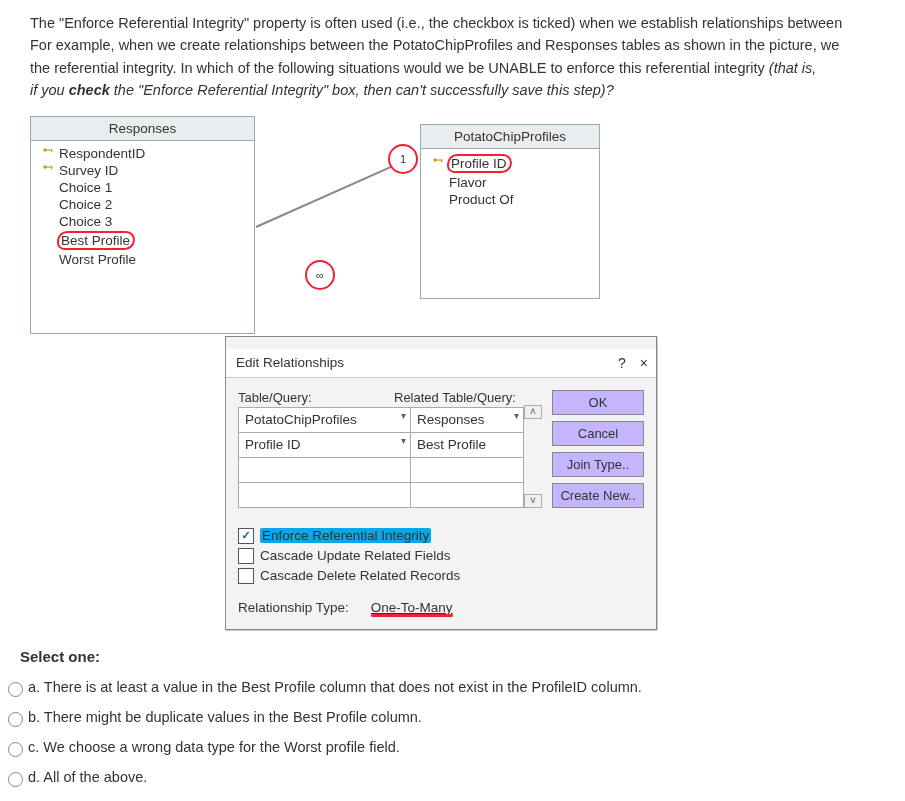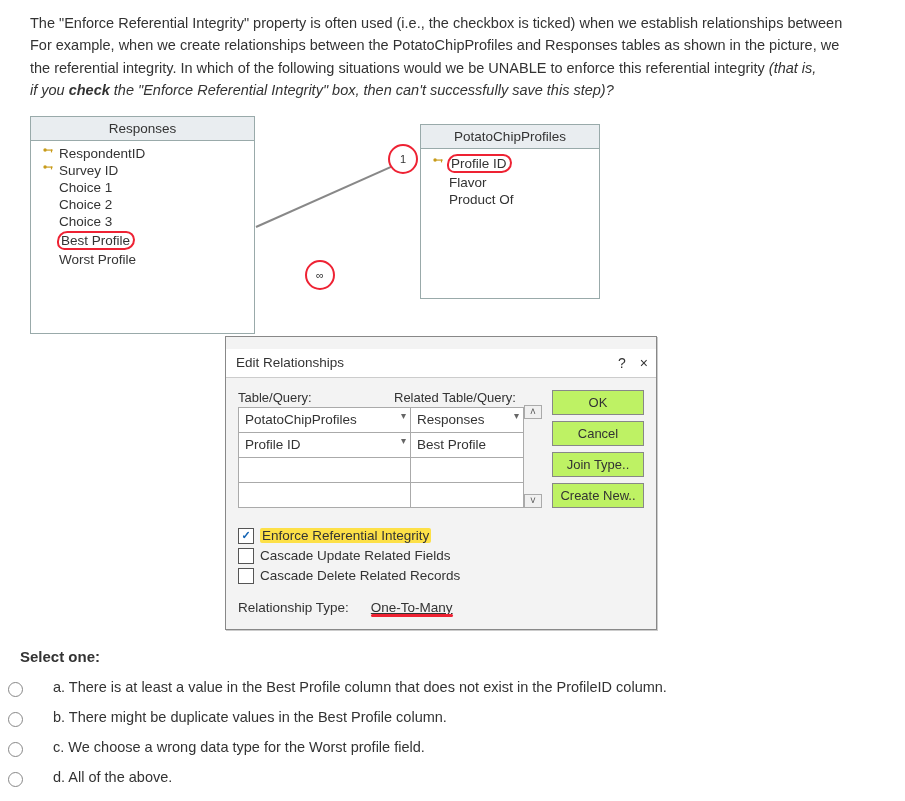--- a/index.html
+++ b/index.html
@@ -71,33 +71,33 @@
     border:1px solid #888; background:#fff; margin-top:2px;
     border-collapse: collapse; width:100%;
   }
   .grid-box td {
     border:1px solid #aaa; padding:3px 6px; font-size:13.5px; height:18px;
     position: relative;
   }
   .cell-arrow { position:absolute; right:4px; top:2px; font-size:10px; color:#666; }
   .col-buttons { width:92px; display:flex; flex-direction:column; gap:6px; }
   .dlg-btn {
-    border:1px solid #888; background:#bef264; padding:4px 6px;
+    border:1px solid #888; background:#c4b5fd; padding:4px 6px;
     font-size:13px; text-align:center; cursor:default;
   }
   .checks { padding: 6px 12px 4px 12px; }
   .chk-row { display:flex; align-items:center; gap:6px; padding:2px 0; font-size:13.5px; }
   .chk { width:14px; height:14px; border:1px solid #555; display:inline-flex; align-items:center; justify-content:center; background:#fff; font-size:11px; color:#1464b4; font-weight:bold; }
-  .hl-yellow { background: #fde047; border-radius:2px; padding:0 2px; }
+  .hl-yellow { background: #0ea5e9; border-radius:2px; padding:0 2px; }
   .rel-type { padding:10px 12px 14px 12px; display:flex; gap:22px; font-size:13.5px;align-items:center; }
   .select-prompt {
     font-weight:600; margin:18px 0 8px 20px; font-size:15px;
   }
   .options { padding:0 0 16px 8px; }
-  .opt-row { display:flex; align-items:flex-start; gap:30px; padding:6px 0; font-size:14.5px; }
+  .opt-row { display:flex; align-items:flex-start; gap:5px; padding:6px 0; font-size:14.5px; }
   .radio {
     width:13px; height:13px; border:1px solid #888; border-radius:50%;
     margin-top:3px; flex:0 0 auto;
   }
   svg.key { width:14px; height:14px; }
   .scroll-btn {
     width:16px; text-align:center; font-size:10px; color:#555; border:1px solid #aaa;
     background:#f0f0f0; line-height:12px;
   }
   .scroll-col { display:flex; flex-direction:column; justify-content:space-between; }

